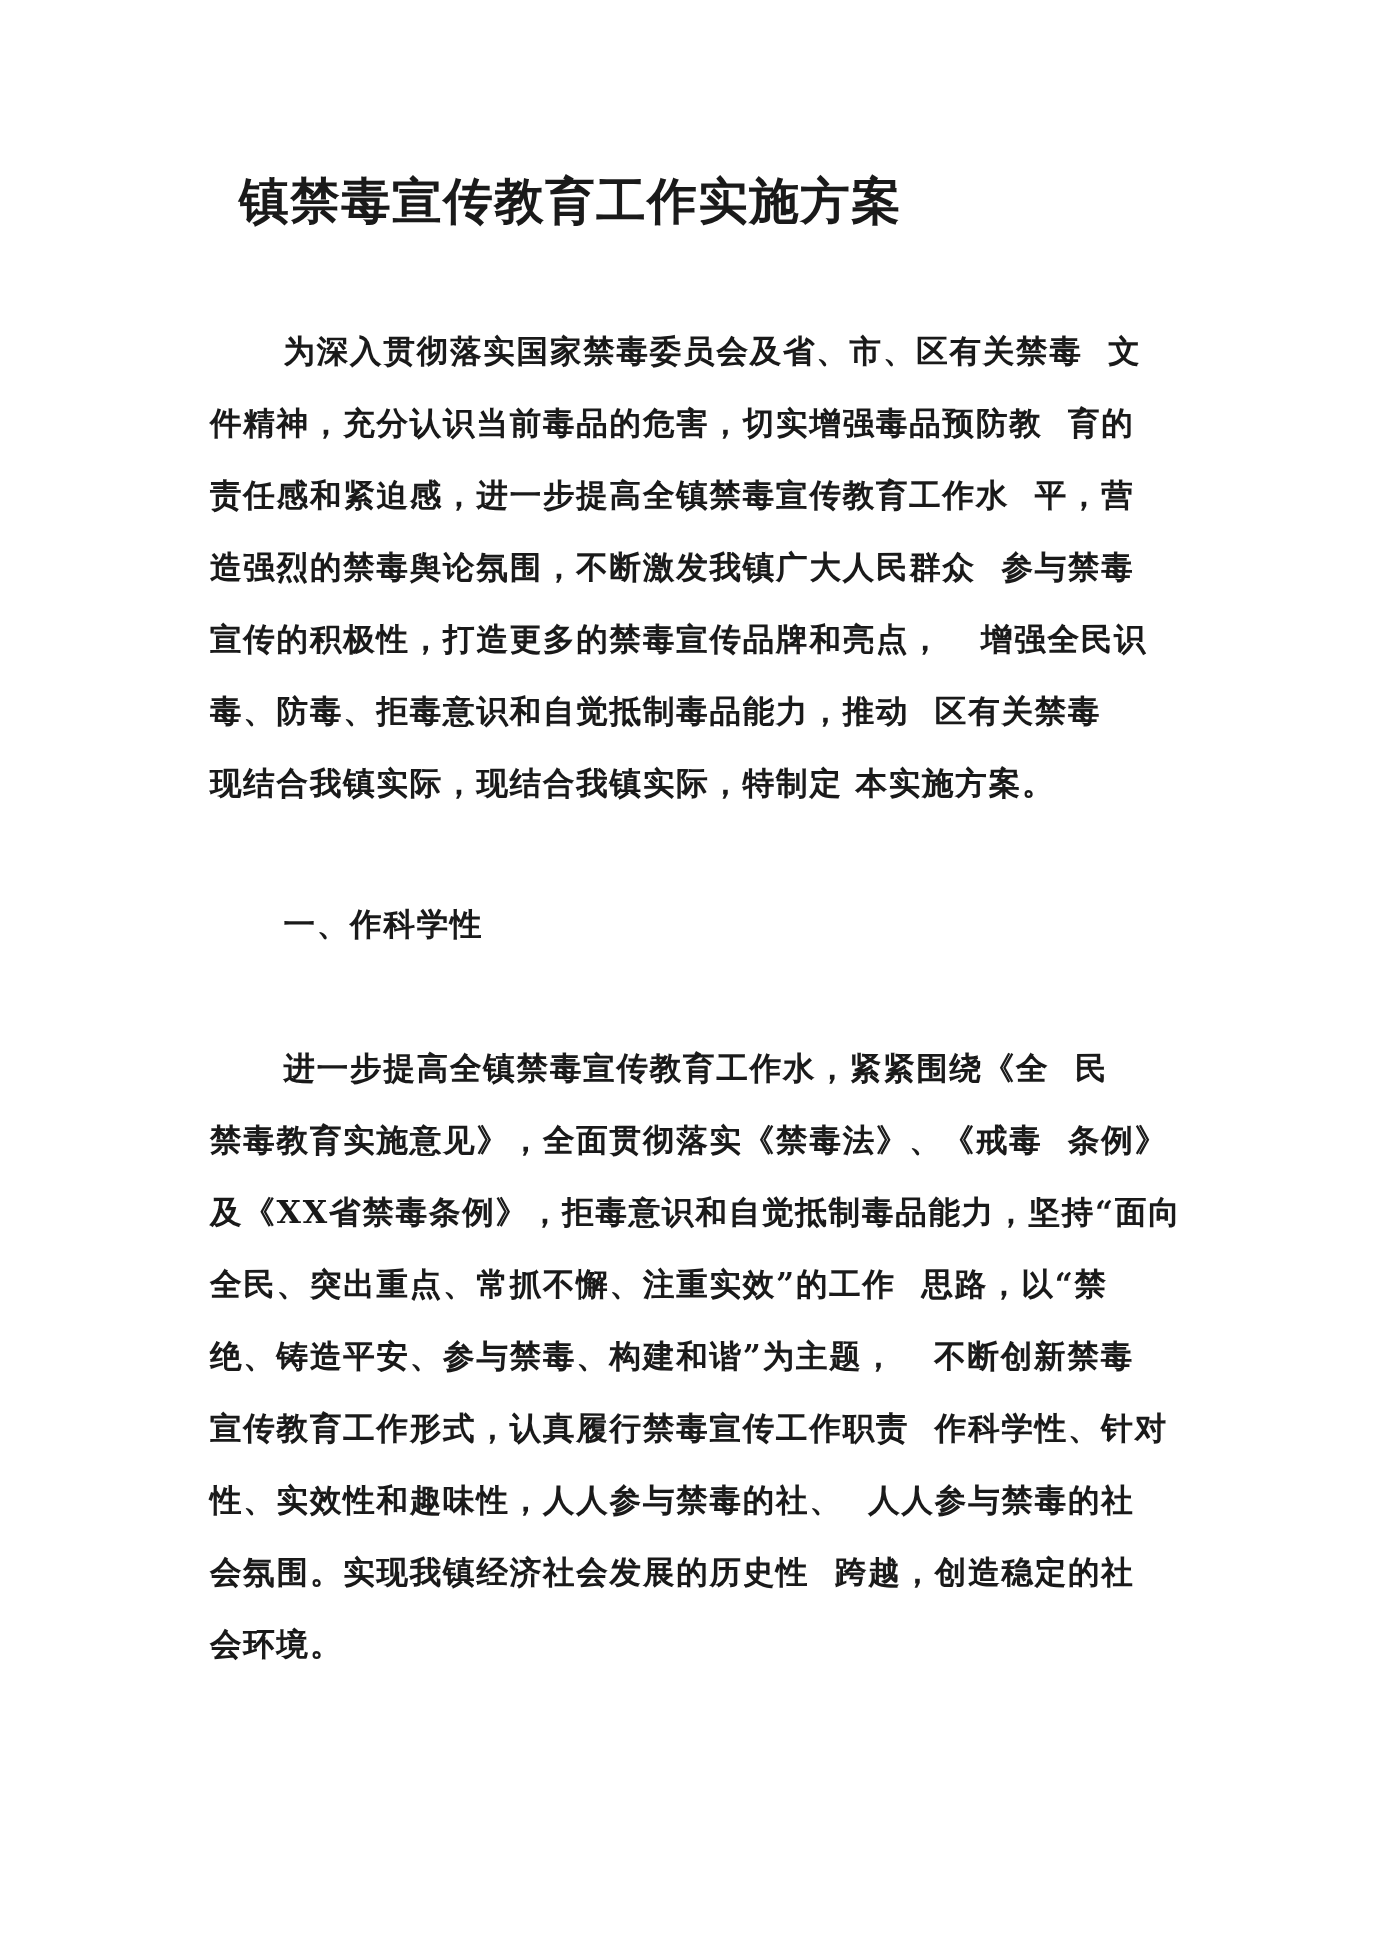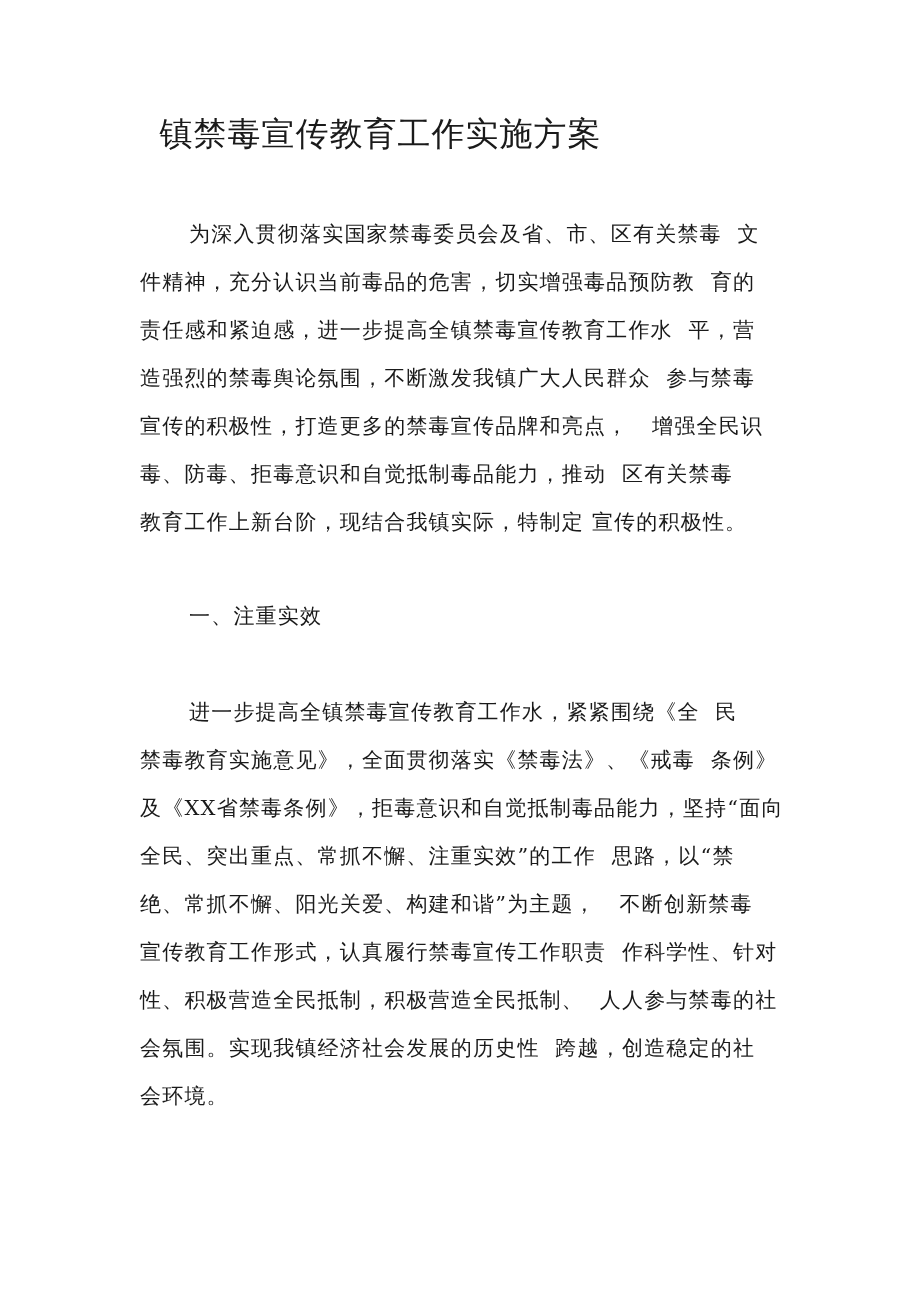--- a/index.html
+++ b/index.html
@@ -1,45 +1,45 @@
 <!DOCTYPE html>
 <html><head>
 <meta charset="utf-8">
 <style>
   html, body { margin: 0; padding: 0; background: #ffffff; }
   body { width: 920px; height: 1301px; position: relative; overflow: hidden;
          font-family: "DejaVu Serif", "Liberation Serif", serif; color: #1a1a1a; }
   .title { position: absolute; left: 0; width: 761px; top: 112px; text-align: center;
-           font-size: 33px; letter-spacing: 1px; line-height: 44px; }
+           font-size: 33px; letter-spacing: 1px; line-height: 44px; font-weight: bold; }
   .line { position: absolute; left: 140px; width: 650px; font-size: 21px; line-height: 30px;
-          white-space: pre; letter-spacing: 1.2px; text-align: justify; }
+          white-space: pre; letter-spacing: 1.2px; text-align: justify; font-weight: bold; }
   .indent { left: 189px; width: 601px; }
 </style>
 </head>
 <body>
 
 <div>
   <div class="title">镇禁毒宣传教育工作实施方案</div>
 
   <div>
     <div class="line indent" style="top:219px">为深入贯彻落实国家禁毒委员会及省、市、区有关禁毒  文</div>
     <div class="line" style="top:267px">件精神，充分认识当前毒品的危害，切实增强毒品预防教  育的</div>
     <div class="line" style="top:315px">责任感和紧迫感，进一步提高全镇禁毒宣传教育工作水  平，营</div>
     <div class="line" style="top:363px">造强烈的禁毒舆论氛围，不断激发我镇广大人民群众  参与禁毒</div>
     <div class="line" style="top:411px">宣传的积极性，打造更多的禁毒宣传品牌和亮点，   增强全民识</div>
     <div class="line" style="top:459px">毒、防毒、拒毒意识和自觉抵制毒品能力，推动  区有关禁毒</div>
-    <div class="line" style="top:507px">教育工作上新台阶，现结合我镇实际，特制定 宣传的积极性。</div>
+    <div class="line" style="top:507px">现结合我镇实际，现结合我镇实际，特制定 本实施方案。</div>
   </div>
 
-  <div class="line indent" style="top:601px">一、注重实效</div>
+  <div class="line indent" style="top:601px">一、作科学性</div>
 
   <div>
     <div class="line indent" style="top:697px">进一步提高全镇禁毒宣传教育工作水，紧紧围绕《全  民</div>
     <div class="line" style="top:745px">禁毒教育实施意见》，全面贯彻落实《禁毒法》、《戒毒  条例》</div>
     <div class="line" style="top:793px">及《XX省禁毒条例》，拒毒意识和自觉抵制毒品能力，坚持“面向</div>
     <div class="line" style="top:841px">全民、突出重点、常抓不懈、注重实效”的工作  思路，以“禁</div>
-    <div class="line" style="top:889px">绝、常抓不懈、阳光关爱、构建和谐”为主题，   不断创新禁毒</div>
+    <div class="line" style="top:889px">绝、铸造平安、参与禁毒、构建和谐”为主题，   不断创新禁毒</div>
     <div class="line" style="top:937px">宣传教育工作形式，认真履行禁毒宣传工作职责  作科学性、针对</div>
-    <div class="line" style="top:985px">性、积极营造全民抵制，积极营造全民抵制、  人人参与禁毒的社</div>
+    <div class="line" style="top:985px">性、实效性和趣味性，人人参与禁毒的社、  人人参与禁毒的社</div>
     <div class="line" style="top:1033px">会氛围。实现我镇经济社会发展的历史性  跨越，创造稳定的社</div>
     <div class="line" style="top:1081px">会环境。</div>
   </div>
 </div>
 
 </body></html>

